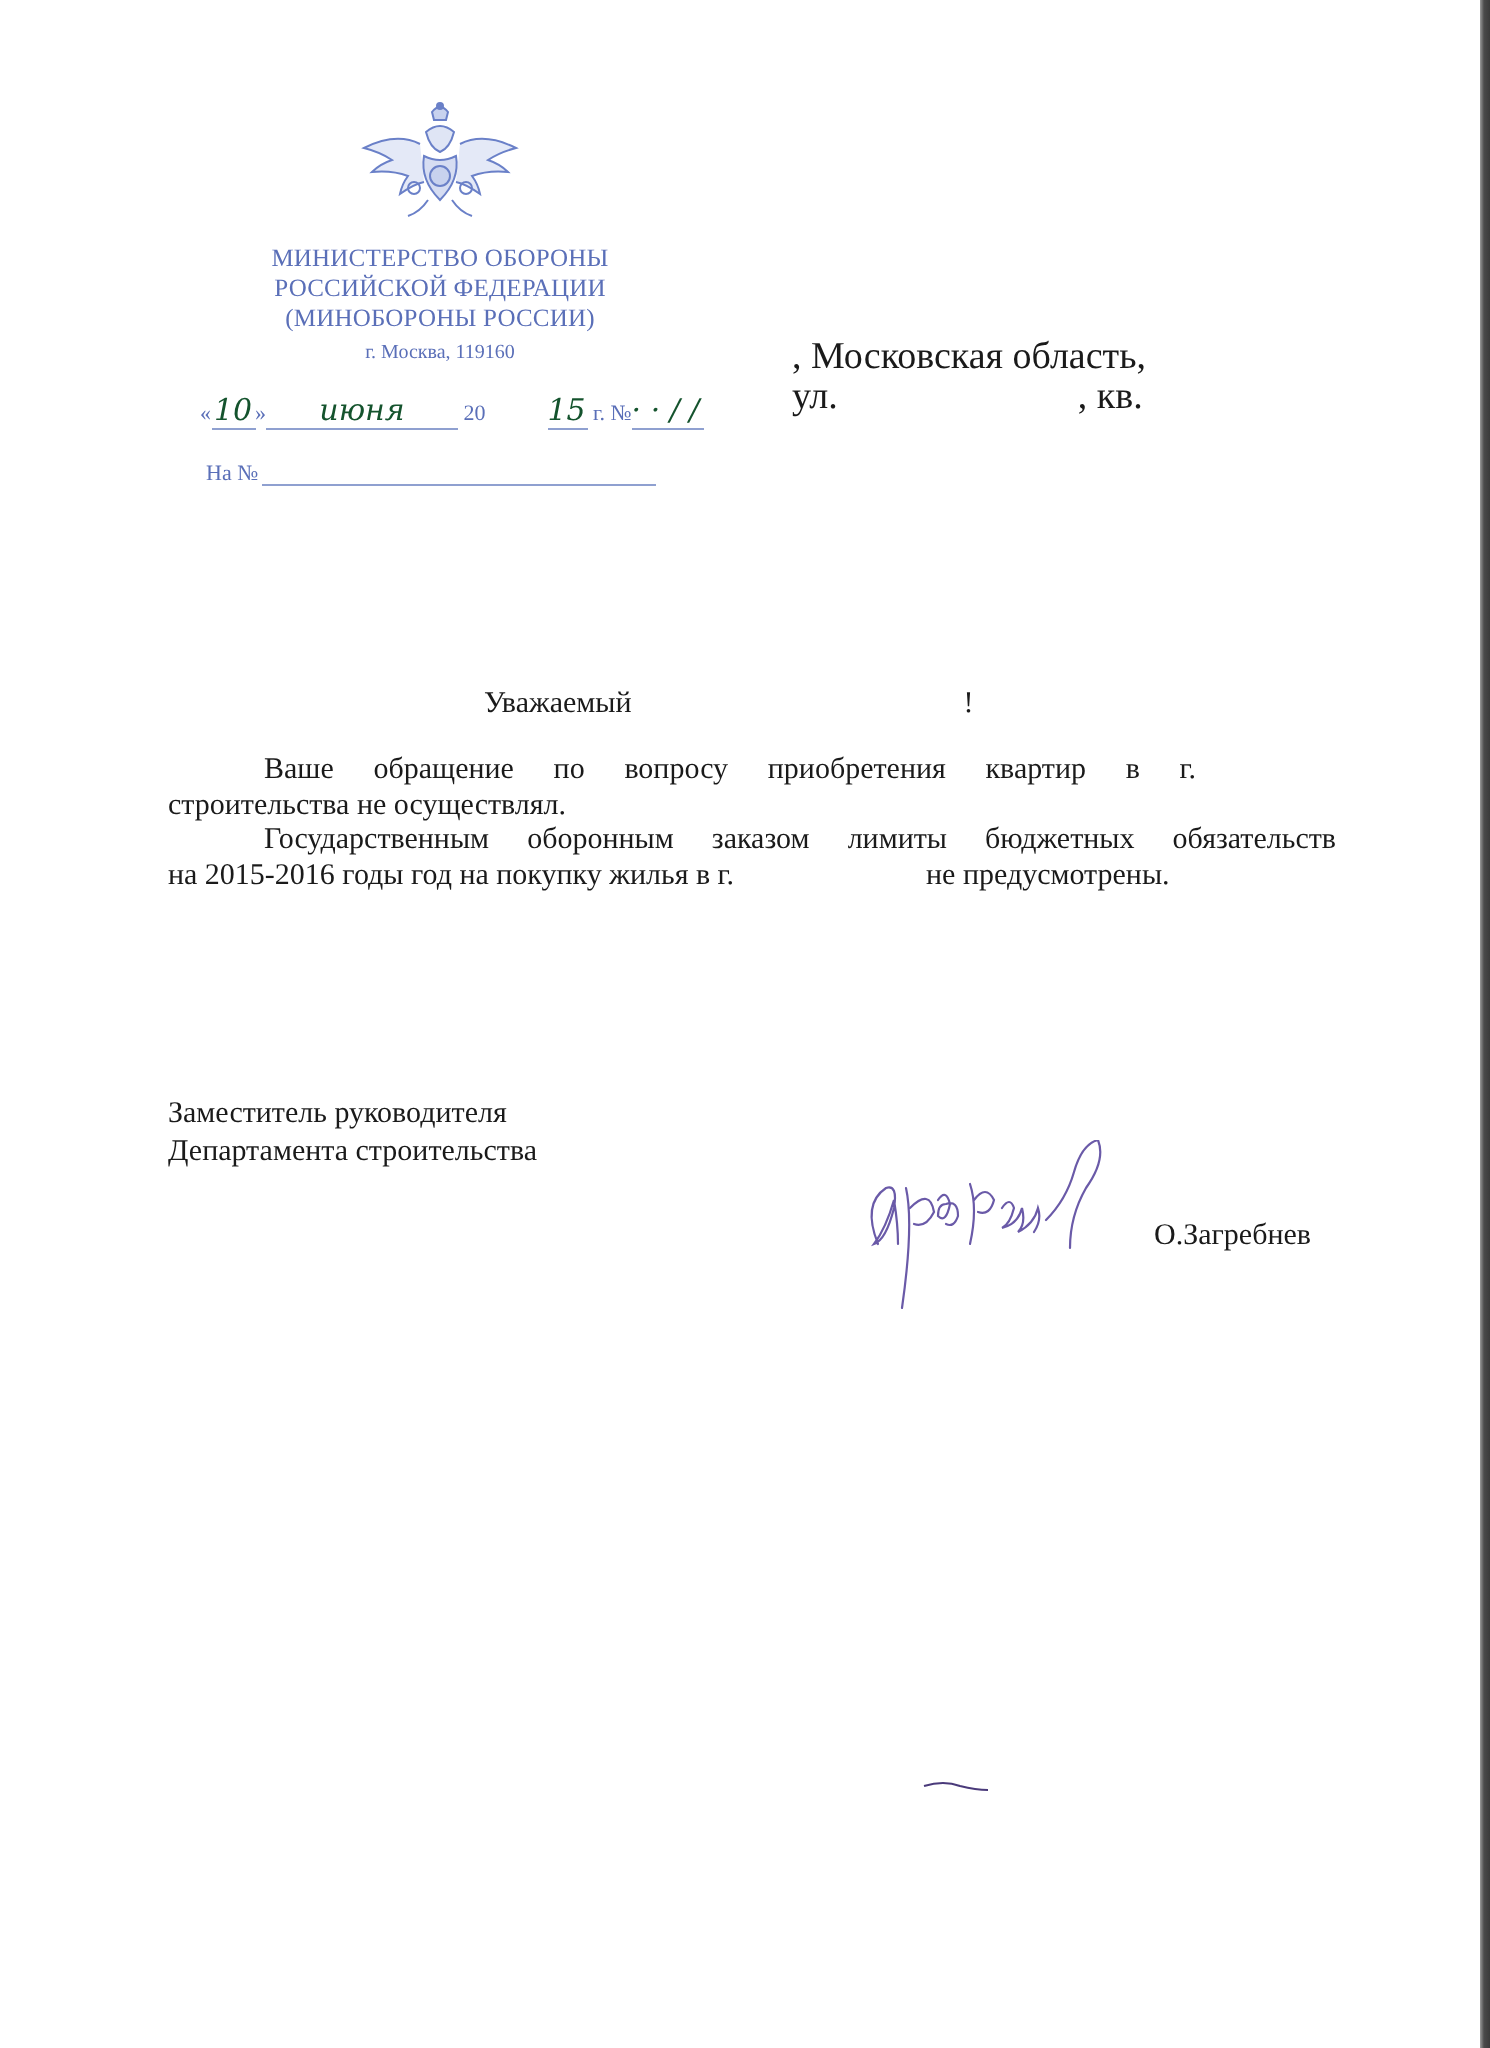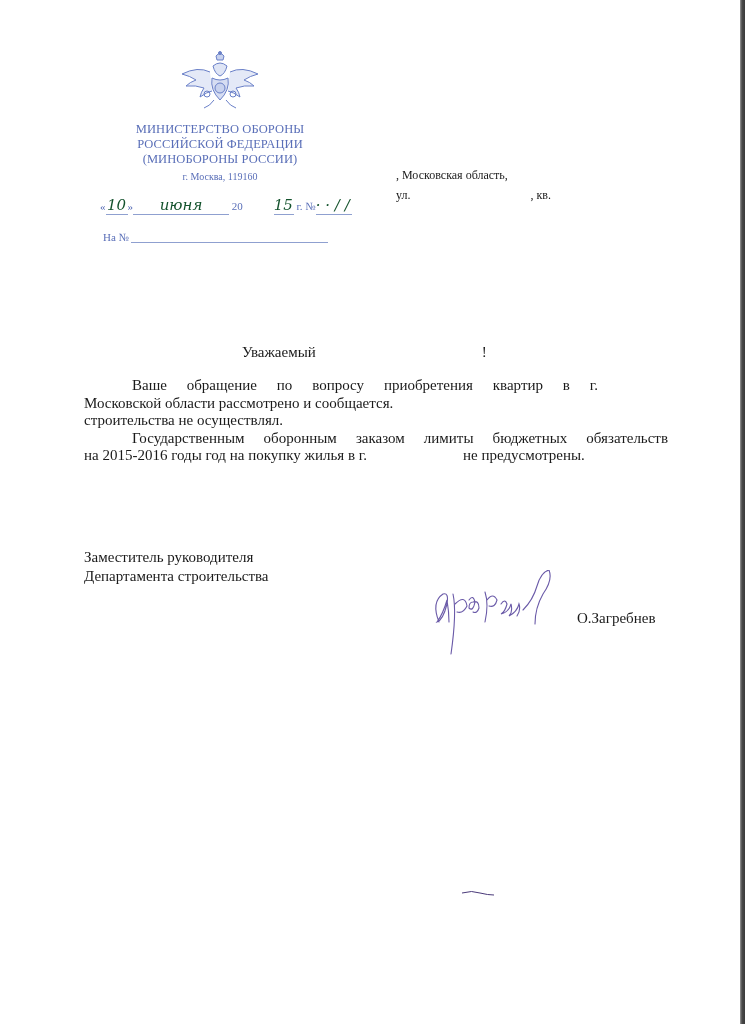--- a/index.html
+++ b/index.html
@@ -17,21 +17,21 @@
   .emblem { width: 80px; height: 64px; margin: 0 auto; display: block; }
   .org { font-size: 12.5px; line-height: 15px; margin-top: 8px; letter-spacing: 0.1px; }
   .city { font-size: 10px; margin-top: 4px; }
 
   .date-line { position: absolute; left: 100px; top: 196px; font-size: 11px; color: #5a6fb8; white-space: nowrap; }
   .date-line .hw { font-family: "DejaVu Serif", serif; font-style: italic; font-size: 15px; color: #14532d; }
   .date-line .ul { display: inline-block; border-bottom: 1px solid #8fa0d0; }
   .ref-line { position: absolute; left: 103px; top: 231px; font-size: 11px; color: #5a6fb8; }
   .ref-line .blank { display: inline-block; width: 197px; border-bottom: 1px solid #8fa0d0; vertical-align: bottom; margin-left: 2px; height: 10px; }
 
-  .addr { position: absolute; font-size: 12px; color: #1a1a1a; white-space: nowrap; }
+  .addr { position: absolute; font-size: 19px; color: #1a1a1a; white-space: nowrap; }
 
   .body-text { position: absolute; left: 84px; width: 584px; font-size: 15px; line-height: 17.5px; text-align: justify; }
   .body-text p { margin: 0; text-indent: 48px; text-align: justify; }
   .gap { display: inline-block; }
 
   .salutation { position: absolute; left: 242px; top: 344px; font-size: 15px; }
   .sign-title { position: absolute; left: 84px; top: 548px; font-size: 15px; line-height: 19px; }
   .signature { position: absolute; left: 425px; top: 570px; width: 140px; height: 85px; }
   .signer { position: absolute; left: 577px; top: 610px; font-size: 15px; }
   .mark { position: absolute; left: 460px; top: 888px; width: 40px; height: 10px; }
@@ -80,21 +80,20 @@
 </div>
 
 <div class="salutation">
   <span>Уважаемый</span><span class="gap" style="width:166px;"></span><span>!</span>
 </div>
 
 <div class="body-text" style="top:377px;">
   <p style="text-align-last: justify;">
     <span>Ваше обращение по вопросу приобретения квартир в г.</span><span class="gap" style="width:70px;"></span>
   </p>
-  <div>Московской области рассмотрено и сообщается.</div>
   <div>строительства не осуществлял.</div>
   <p style="text-align-last: justify;">Государственным оборонным заказом лимиты бюджетных обязательств</p>
   <div>
     <span>на 2015-2016 годы год на покупку жилья в г.</span><span class="gap" style="width:96px;"></span><span>не предусмотрены.</span>
   </div>
 </div>
 
 <div class="sign-title">
   <div>Заместитель руководителя</div>
   <div>Департамента строительства</div>

